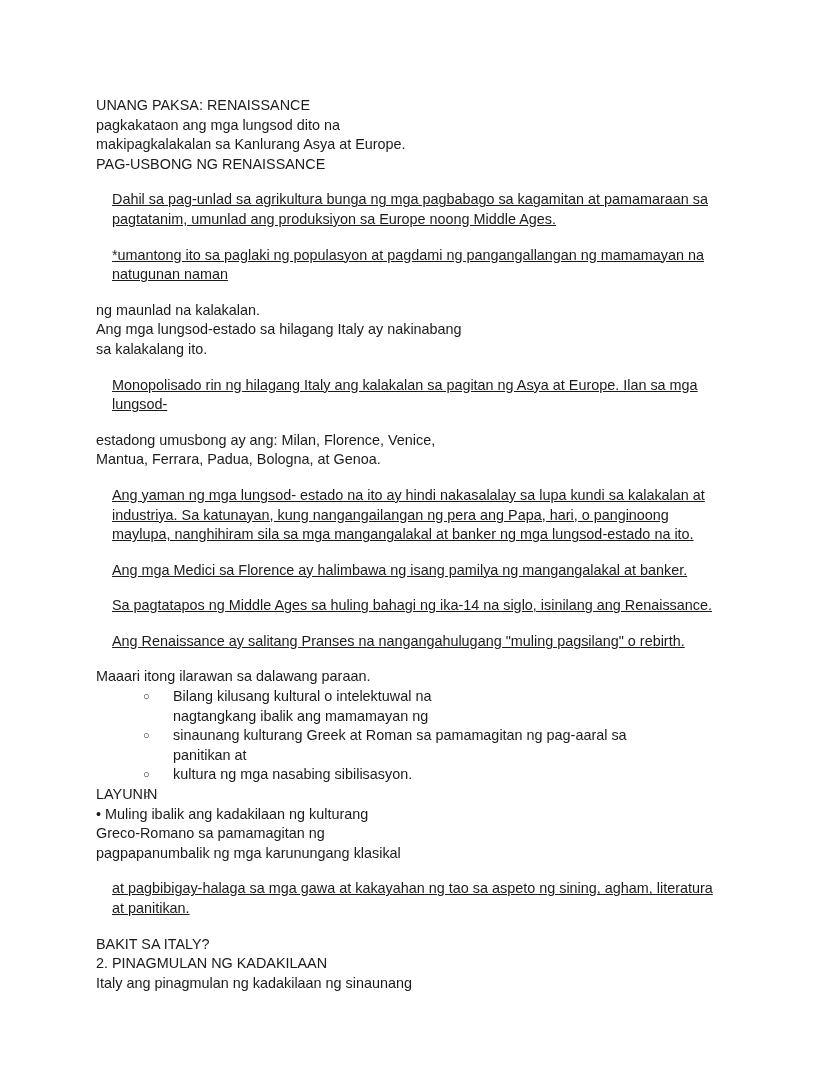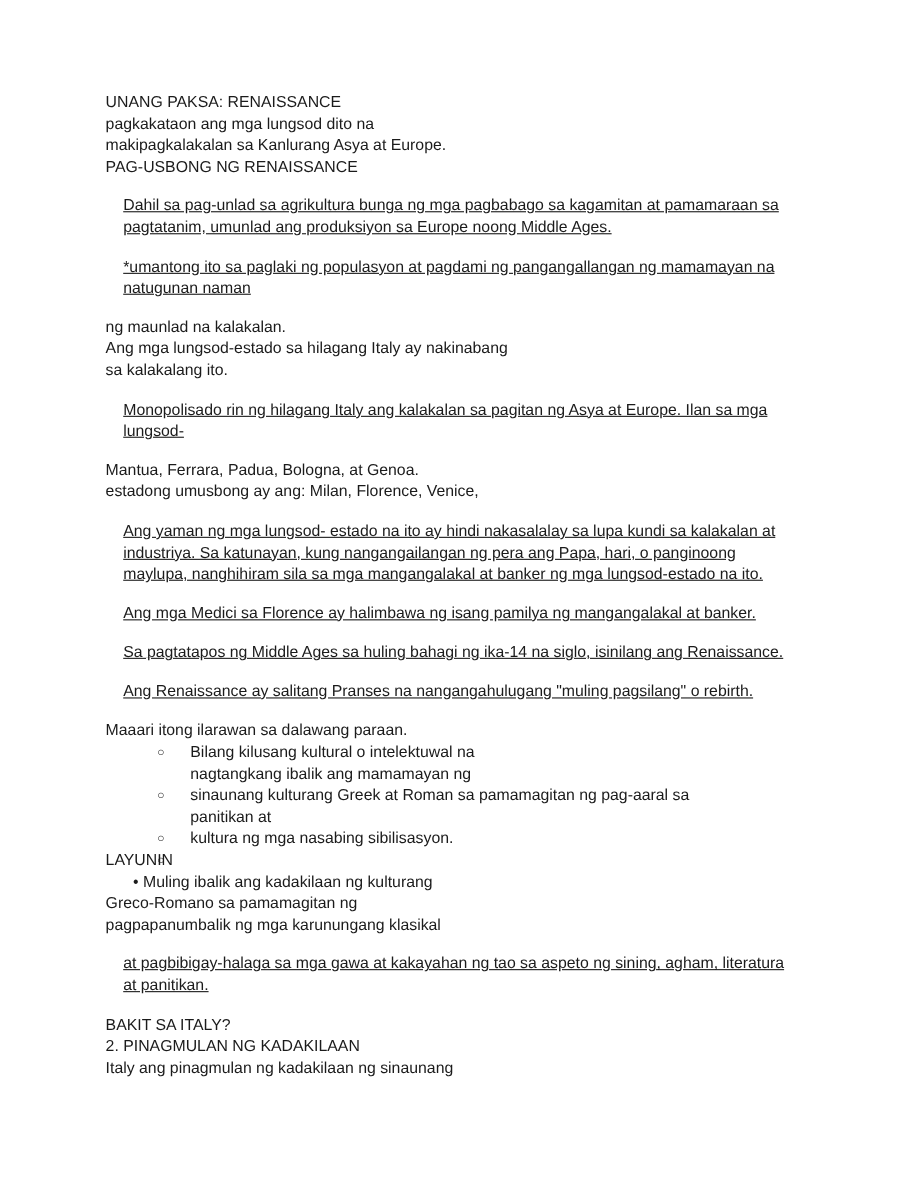--- a/index.html
+++ b/index.html
@@ -12,21 +12,21 @@
     position: relative;
     width: 828px;
     height: 1071px;
     background: #ffffff;
     overflow: hidden;
     box-sizing: border-box;
   }
   .doc-body {
     position: absolute;
     left: 96px;
-    top: 84px;
+    top: 96px;
     width: 640px;
     font-family: "Liberation Sans", sans-serif;
     font-size: 14.4px;
     line-height: 19.6px;
     color: #1b1b1b;
     -webkit-font-smoothing: antialiased;
   }
   .line {
     white-space: pre-wrap;
     word-wrap: break-word;
@@ -56,42 +56,41 @@
     font-size: 11px;
     line-height: 19.6px;
     color: #1b1b1b;
   }
   ul.bullets li .btext {
     display: block;
     white-space: pre-wrap;
   }
   .dotline {
     white-space: pre-wrap;
-    margin-left: 25px;
   }
 </style>
 </head>
 <body>
 
 <div class="page">
   <div class="doc-body">
 
     <div>
       <div class="line">UNANG PAKSA: RENAISSANCE</div>
       <div class="line">pagkakataon ang mga lungsod dito na</div>
       <div class="line">makipagkalakalan sa Kanlurang Asya at Europe.</div>
       <div class="line">PAG-USBONG NG RENAISSANCE</div>
       <div class="para">Dahil sa pag-unlad sa agrikultura bunga ng mga pagbabago sa kagamitan at pamamaraan sa pagtatanim, umunlad ang produksiyon sa Europe noong Middle Ages.</div>
       <div class="para">*umantong ito sa paglaki ng populasyon at pagdami ng pangangallangan ng mamamayan na natugunan naman</div>
       <div class="line">ng maunlad na kalakalan.</div>
       <div class="line">Ang mga lungsod-estado sa hilagang Italy ay nakinabang</div>
       <div class="line">sa kalakalang ito.</div>
       <div class="para">Monopolisado rin ng hilagang Italy ang kalakalan sa pagitan ng Asya at Europe. Ilan sa mga lungsod-</div>
+      <div class="line">estadong umusbong ay ang: Milan, Florence, Venice,</div>
       <div class="line">Mantua, Ferrara, Padua, Bologna, at Genoa.</div>
-      <div class="line">estadong umusbong ay ang: Milan, Florence, Venice,</div>
       <div class="para">Ang yaman ng mga lungsod- estado na ito ay hindi nakasalalay sa lupa kundi sa kalakalan at industriya. Sa katunayan, kung nangangailangan ng pera ang Papa, hari, o panginoong maylupa, nanghihiram sila sa mga mangangalakal at banker ng mga lungsod-estado na ito.</div>
       <div class="para">Ang mga Medici sa Florence ay halimbawa ng isang pamilya ng mangangalakal at banker.</div>
       <div class="para">Sa pagtatapos ng Middle Ages sa huling bahagi ng ika-14 na siglo, isinilang ang Renaissance.</div>
       <div class="para">Ang Renaissance ay salitang Pranses na nangangahulugang "muling pagsilang" o rebirth.</div>
       <div class="line">Maaari itong ilarawan sa dalawang paraan.</div>
     </div>
 
     <ul class="bullets">
       <li>
         <span class="marker">○</span>

